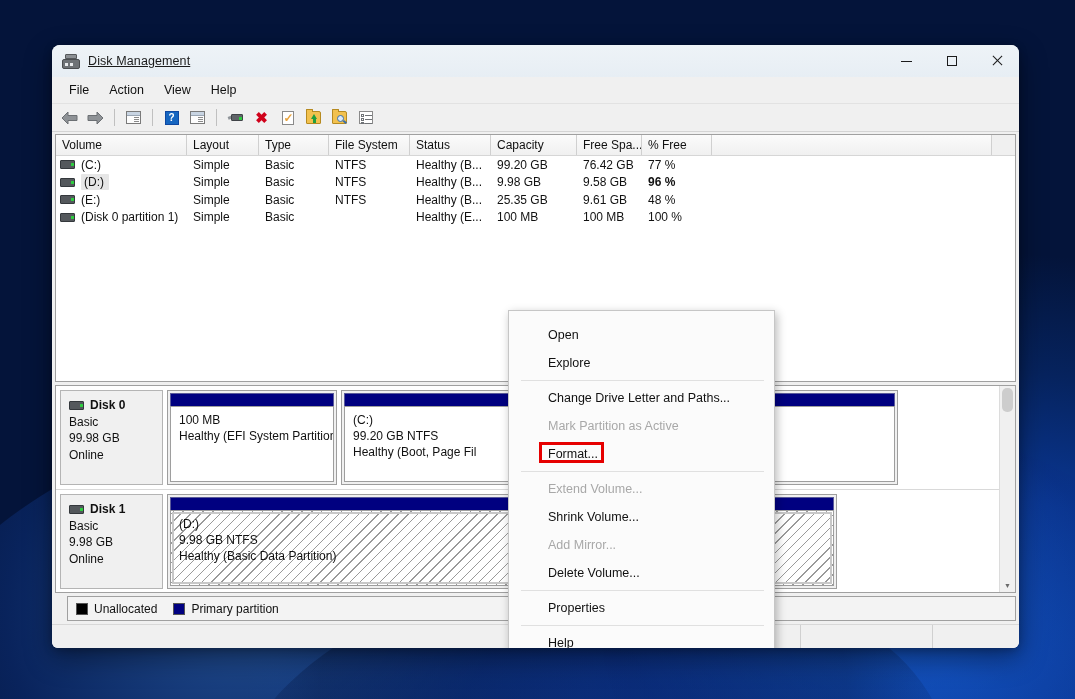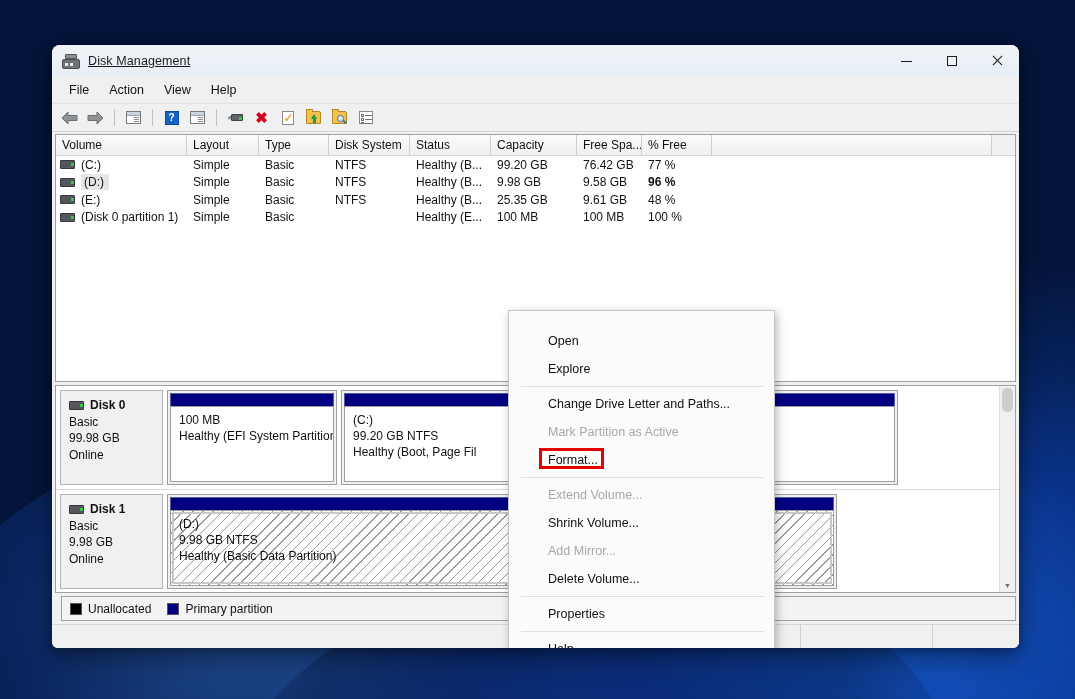--- a/index.html
+++ b/index.html
@@ -338,21 +338,21 @@
     position: absolute; left: 0; right: 0; height: 14px;
     display: flex; align-items: center; justify-content: center;
     font-size: 7px; color: #6a6a6a;
   }
   .gp-scroll .arr-up { top: 0; }
   .gp-scroll .arr-dn { bottom: 0; }
 
   
   #legend {
     flex: none; height: 23px;
-    margin: 3px 3px 0 9px;
+    margin: 3px 3px 0 15px;
     border: 1px solid #a0a0a0;
     background: #f3f3f3;
     display: flex; align-items: center;
     padding-left: 8px; gap: 6px;
     font-size: 12px; color: #111;
   }
   .lg-item { display: flex; align-items: center; gap: 6px; margin-right: 10px; }
   .lg-sw { width: 12px; height: 12px; border: 1px solid #555; box-sizing: border-box; }
 
   
@@ -369,21 +369,21 @@
   .sb-c { flex: 1 1 auto; border-right: none; }
 
   
   #context-menu {
     position: absolute;
     left: 456px; top: 265px;
     width: 265px;
     background: #fbfbfb;
     border: 1px solid #c6c6c6;
     box-shadow: 2px 3px 9px rgba(0,0,0,.28);
-    padding: 16px 0;
+    padding: 10px 0;
     z-index: 50;
   }
   .cm-item {
     height: 28px;
     display: flex; align-items: center;
     padding-left: 39px;
     font-size: 12.5px; color: #111;
     cursor: default; position: relative;
     white-space: nowrap;
   }
@@ -509,21 +509,21 @@
           <span class="ln" style="top:10.5px"></span>
       </span>
     </div>
   </div>
 
   <div id="volume-pane">
     <div id="vl-header">
         <div class="vl-th" style="width: 131px;">Volume</div>
         <div class="vl-th" style="width: 72px;">Layout</div>
         <div class="vl-th" style="width: 70px;">Type</div>
-        <div class="vl-th" style="width: 81px;">Disk System</div>
+        <div class="vl-th" style="width: 81px;">File System</div>
         <div class="vl-th" style="width: 81px;">Status</div>
         <div class="vl-th" style="width: 86px; text-align: center;">Capacity</div>
         <div class="vl-th" style="width: 65px;">Free Spa...</div>
         <div class="vl-th" style="width: 70px;">% Free</div>
         <div class="vl-th" style="width: 280px;"></div>
       </div>
     <div id="vl-body">
         <div class="vl-row">
           <div class="vl-td vol-cell" style="width: 131px;">
             <span class="drive-mini">

